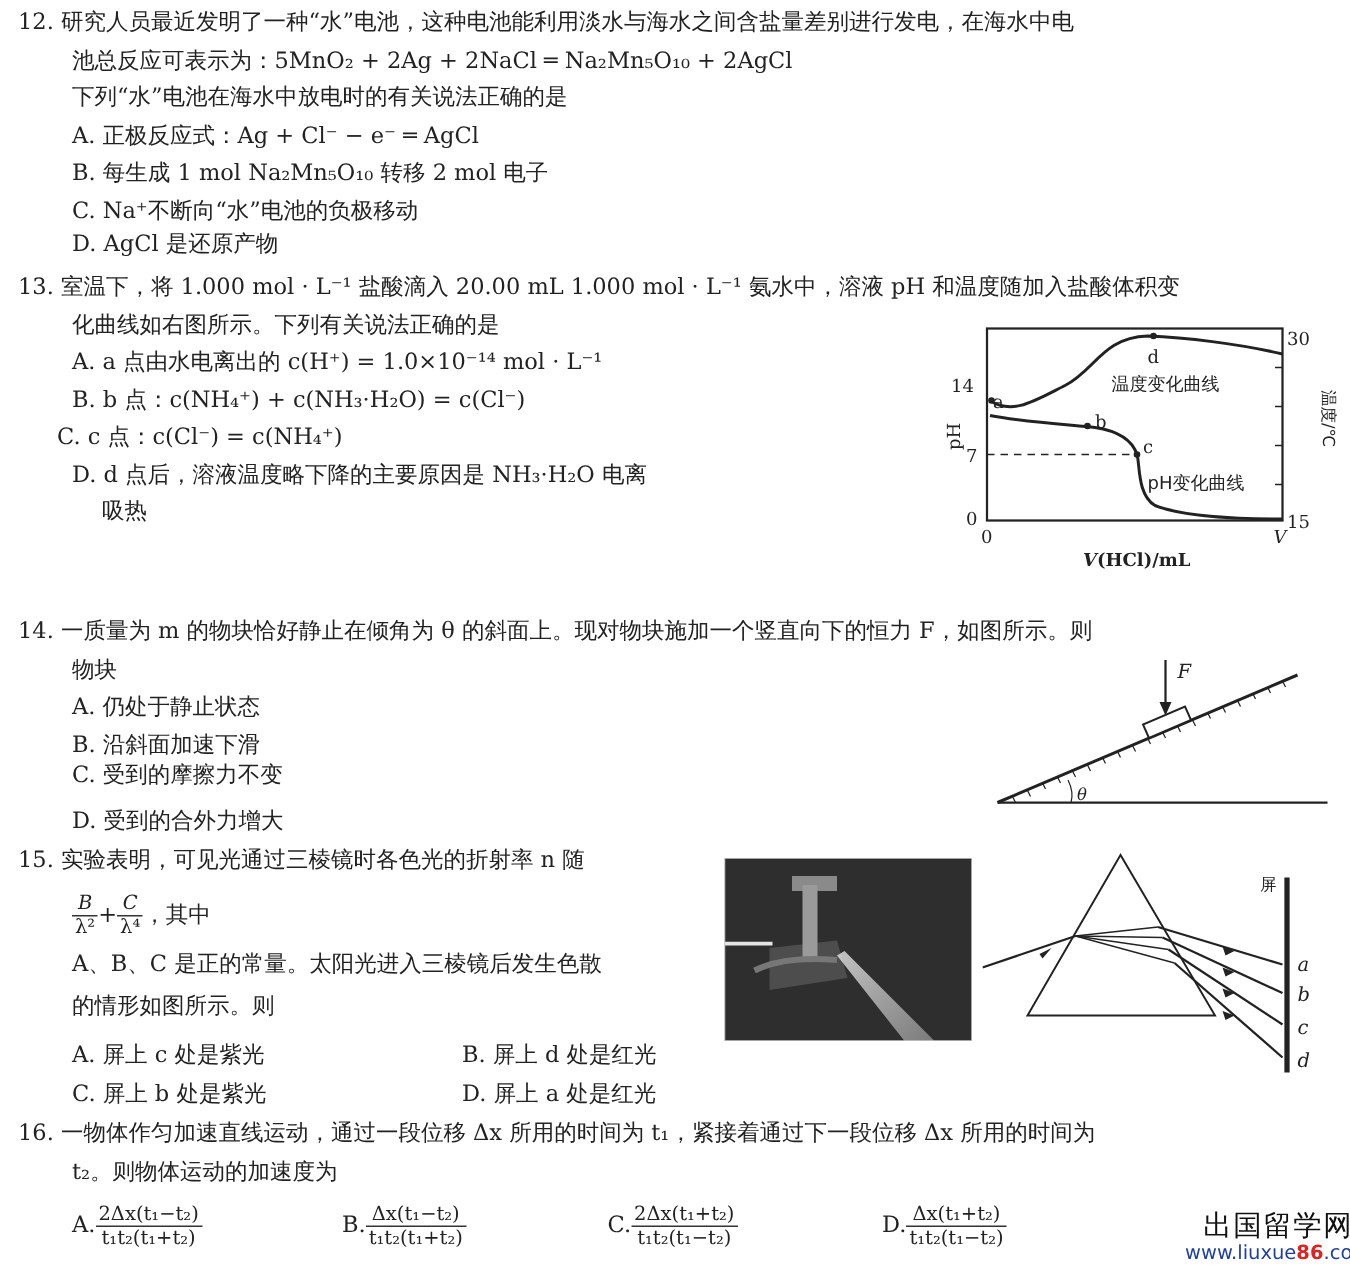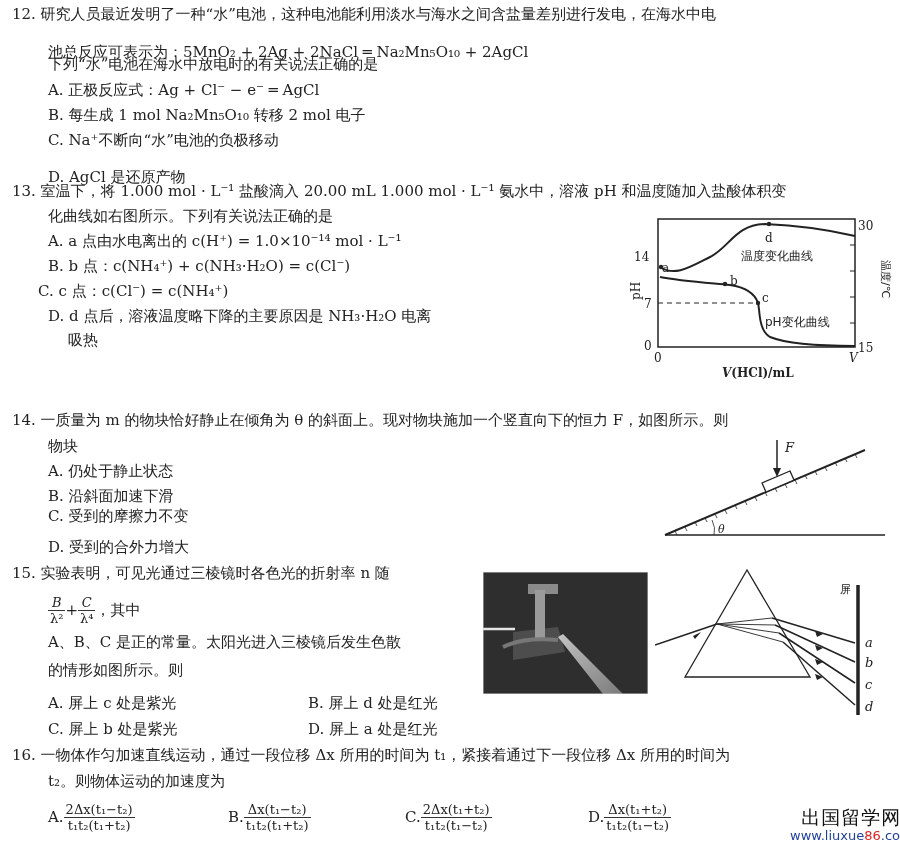--- a/index.html
+++ b/index.html
@@ -7,32 +7,32 @@
          font-family:"DejaVu Serif","Liberation Serif",serif; color:#222; font-size:15px; }
   .line { position:absolute; white-space:nowrap; line-height:20px; }
   .it { font-style:italic; }
   .fig { position:absolute; }
   .frac { display:inline-block; vertical-align:middle; text-align:center; font-size:13px; line-height:15px; }
   .frac .num { display:block; border-bottom:1px solid #333; padding:0 2px; }
   .frac .den { display:block; padding:0 2px; }
   .wm { position:absolute; left:790px; top:806px; text-align:center; font-family:"DejaVu Sans",sans-serif; }
   .wm .cn { font-size:19px; color:#111; letter-spacing:1px; line-height:22px; }
   .wm .url { font-size:13px; color:#1f3f9f; line-height:16px; }
-  .wm .url b { color:#d22; font-weight:normal; }
+  .wm .url b { color:#d22; font-weight:bold; }
 </style>
 </head>
 <body>
 
 <div class="line" style="left:12px;top:4px;">12. 研究人员最近发明了一种“水”电池，这种电池能利用淡水与海水之间含盐量差别进行发电，在海水中电</div>
-<div class="line" style="left:48px;top:30px;margin-top:12px;">池总反应可表示为：5MnO₂ + 2Ag + 2NaCl ═ Na₂Mn₅O₁₀ + 2AgCl</div>
+<div class="line" style="left:48px;top:30px;">池总反应可表示为：5MnO₂ + 2Ag + 2NaCl ═ Na₂Mn₅O₁₀ + 2AgCl</div>
 <div class="line" style="left:48px;top:54px;">下列“水”电池在海水中放电时的有关说法正确的是</div>
 <div class="line" style="left:48px;top:80px;">A. 正极反应式：Ag + Cl⁻ − e⁻ ═ AgCl</div>
 <div class="line" style="left:48px;top:105px;">B. 每生成 1 mol Na₂Mn₅O₁₀ 转移 2 mol 电子</div>
 <div class="line" style="left:48px;top:130px;">C. Na⁺不断向“水”电池的负极移动</div>
-<div class="line" style="left:48px;top:167px;">D. AgCl 是还原产物</div>
+<div class="line" style="left:48px;top:152px;">D. AgCl 是还原产物</div>
 
 <div class="line" style="left:12px;top:181px;">13. 室温下，将 1.000 mol · L⁻¹ 盐酸滴入 20.00 mL 1.000 mol · L⁻¹ 氨水中，溶液 pH 和温度随加入盐酸体积变</div>
 <div class="line" style="left:48px;top:206px;">化曲线如右图所示。下列有关说法正确的是</div>
 <div class="line" style="left:48px;top:231px;">A. a 点由水电离出的 c(H⁺) = 1.0×10⁻¹⁴ mol · L⁻¹</div>
 <div class="line" style="left:48px;top:256px;">B. b 点：c(NH₄⁺) + c(NH₃·H₂O) = c(Cl⁻)</div>
 <div class="line" style="left:38px;top:281px;">C. c 点：c(Cl⁻) = c(NH₄⁺)</div>
 <div class="line" style="left:48px;top:306px;">D. d 点后，溶液温度略下降的主要原因是 NH₃·H₂O 电离</div>
 <div class="line" style="left:68px;top:330px;">吸热</div>
 
 <svg class="fig" style="left:630px;top:205px;" width="270" height="175">

